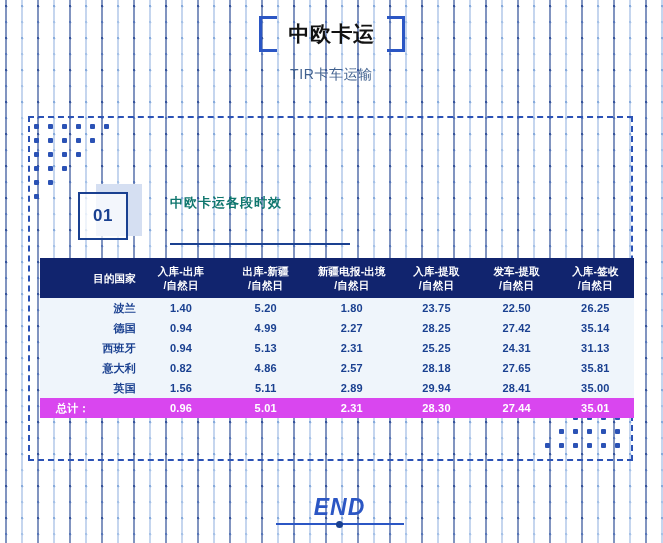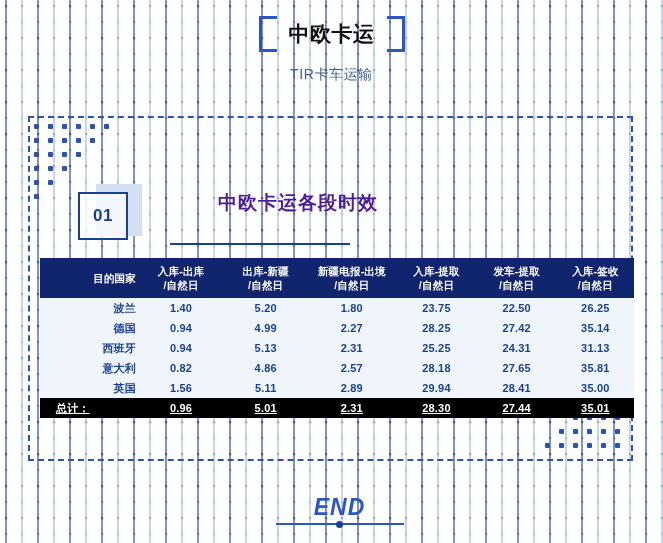--- a/index.html
+++ b/index.html
@@ -142,26 +142,25 @@
     color: #1a4090;
     letter-spacing: .5px;
   }
 
   #headline {
     position: absolute;
     left: 140px; top: 72px;
     width: 360px;
   }
   .hl-line {
-    font-size: 19px;
-    font-weight: bold;
-    color: #4c1d95;
+    font-size: 13px;
+    font-weight: bold;
+    color: #0f766e;
     line-height: 26px;
     letter-spacing: 1px;
-    margin-left: 48px;
   }
   #hl-rule {
     position: absolute;
     left: 140px; top: 125px;
     width: 180px; height: 2px;
     background: #1a4090;
   }
 
   
   #table-wrap {
@@ -194,23 +193,22 @@
     font-weight: bold;
     text-align: center;
     padding: 2.5px 2px;
     letter-spacing: .2px;
   }
   tbody td.col-country {
     text-align: right;
     padding-left: 16px;
   }
   tbody tr.total-row td {
-    background: #000000;
+    background: #d946ef;
     color: #ffffff;
-    text-decoration: underline;
   }
   tbody tr.total-row td.col-country {
     text-align: left;
     padding-left: 16px;
   }
 
   
   #end-wrap {
     position: absolute;
     left: 0; top: 494px;

